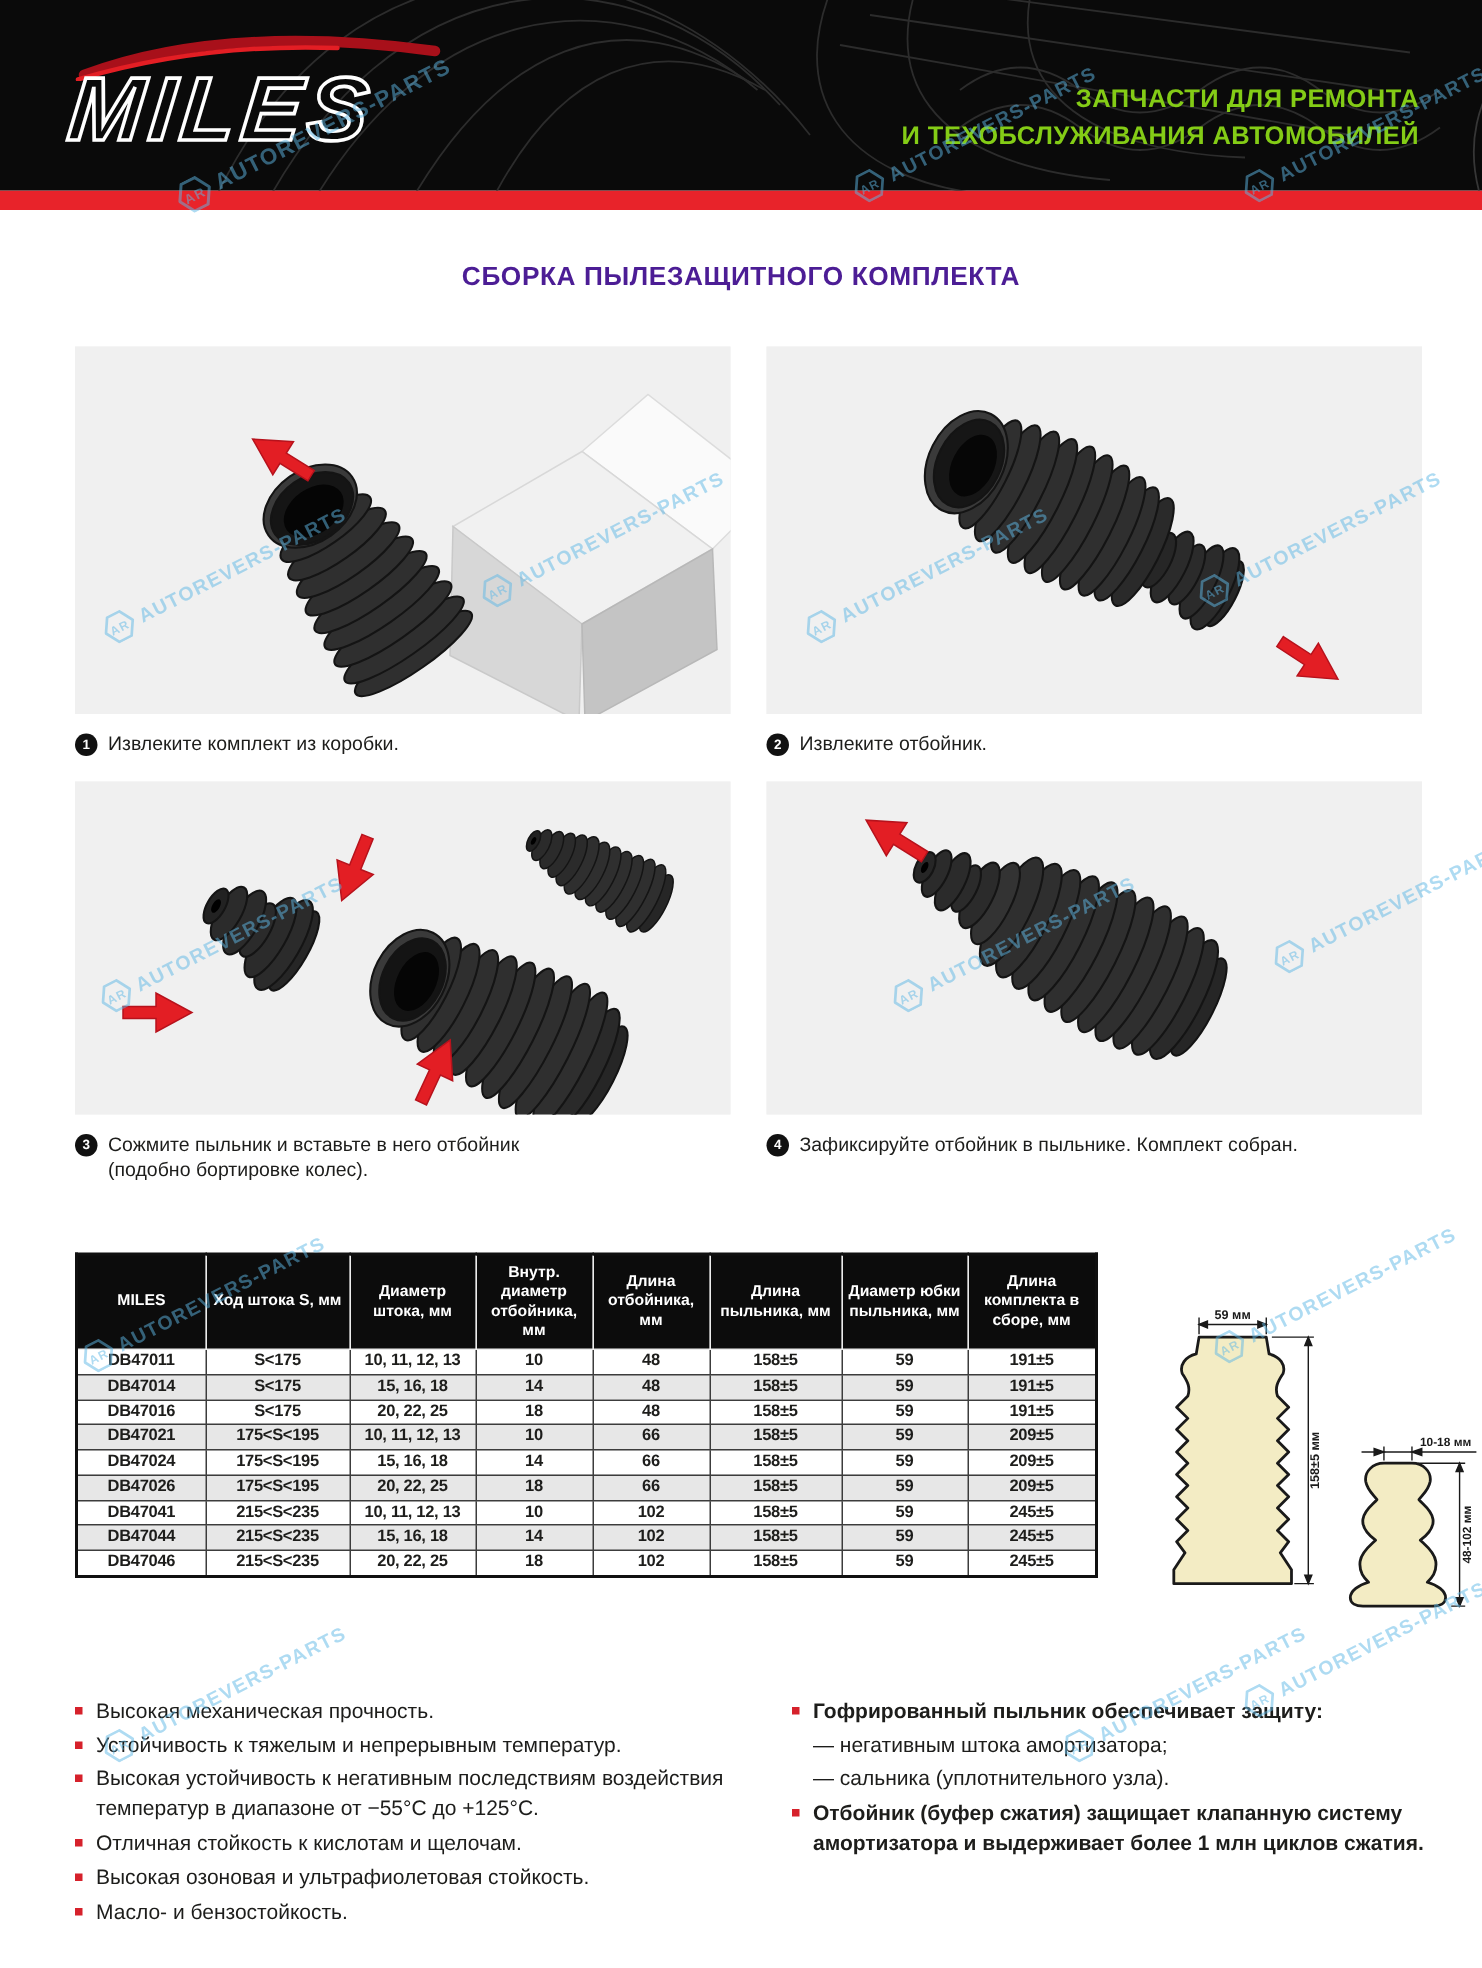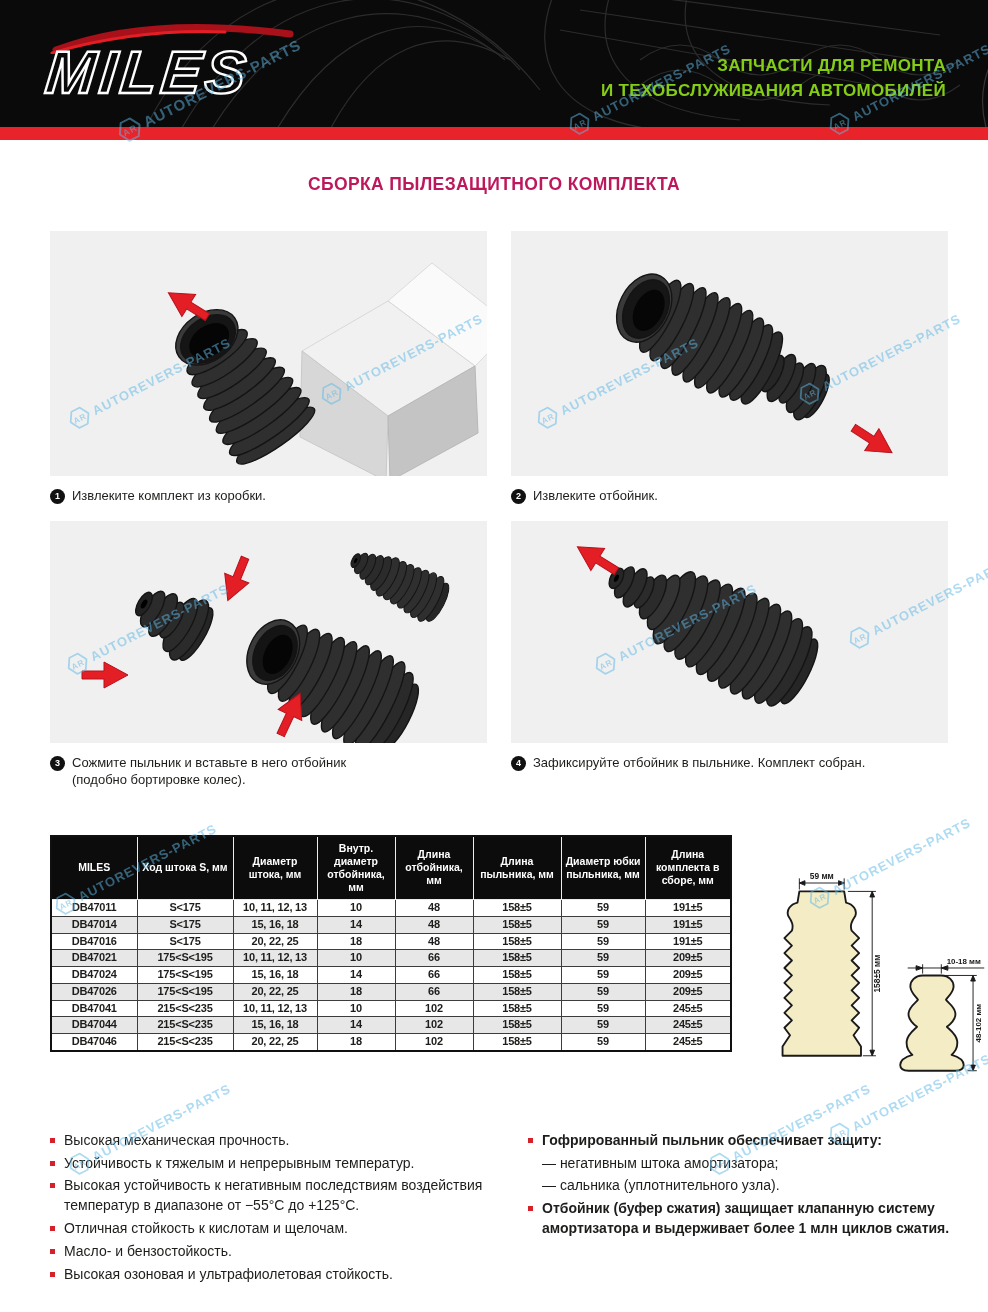--- a/index.html
+++ b/index.html
@@ -16,21 +16,21 @@
     font-style:italic; font-weight:900; font-size:60px; letter-spacing:4px;
     color:#0a0a0a; -webkit-text-stroke:2.4px #ffffff; transform:skewX(-6deg);
     font-family:"Liberation Sans", sans-serif;
   }
   .tagline { position:absolute; right:42px; top:54px; text-align:right; color:#84cc16;
     font-size:17px; font-weight:700; line-height:1.45; letter-spacing:.3px; }
   .red-stripe { height:13px; background:#e8232a; }
 
   
   .doc-title { margin-top:34px; text-align:center; font-size:17.5px; font-weight:800;
-    letter-spacing:.4px; color:#be185d; }
+    letter-spacing:.4px; color:#4c1d95; }
 
   
   .steps { display:grid; grid-template-columns:437px 437px; column-gap:24px; margin:36px 0 0 50px; }
   .panel { background:#f0f0f0; position:relative; }
   .panel svg { display:block; }
   .caption { display:flex; align-items:flex-start; margin-top:12px; font-size:13px; line-height:1.3; }
   .step-num { flex:none; width:15px; height:15px; border-radius:50%; background:#111; color:#fff;
     font-size:9px; font-weight:700; display:flex; align-items:center; justify-content:center;
     margin:1px 7px 0 0; }
   .row2 { margin-top:16px; }
@@ -463,25 +463,25 @@
         <div class="feat-item">
           <span class="bullet"></span>
           <span>Высокая устойчивость к негативным последствиям воздействия температур в диапазоне от −55°С до +125°С.</span>
         </div>
         <div class="feat-item">
           <span class="bullet"></span>
           <span>Отличная стойкость к кислотам и щелочам.</span>
         </div>
         <div class="feat-item">
           <span class="bullet"></span>
+          <span>Высокая озоновая и ультрафиолетовая стойкость.</span>
+        </div>
+        <div class="feat-item">
+          <span class="bullet"></span>
           <span>Масло- и бензостойкость.</span>
-        </div>
-        <div class="feat-item">
-          <span class="bullet"></span>
-          <span>Высокая озоновая и ультрафиолетовая стойкость.</span>
         </div>
       </div>
     <div class="features-right" id="features-right">
         <div class="feat-line bold">
           <span class="bullet"></span>
           <span>Гофрированный пыльник обеспечивает защиту:</span>
         </div>
         <div class="feat-line indent">
           <span>— негативным штока амортизатора;</span>
         </div>

